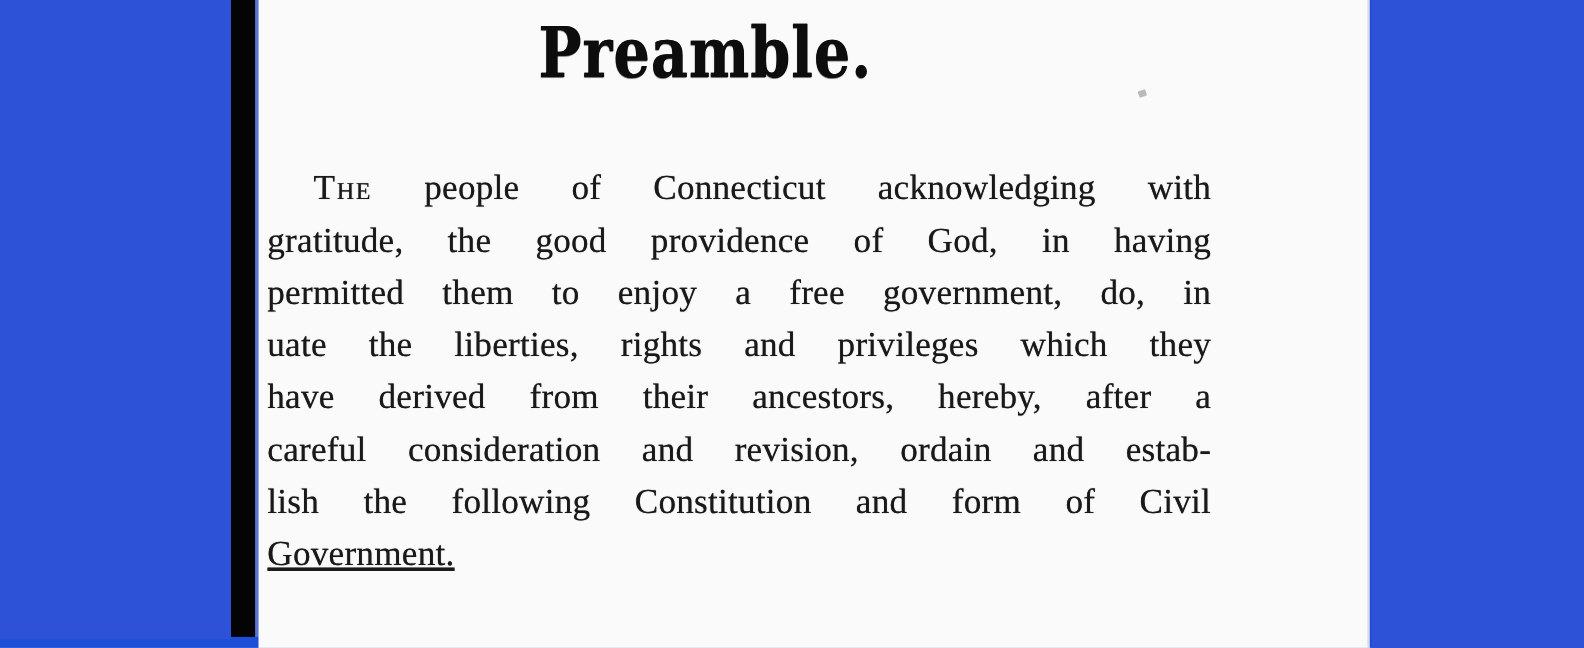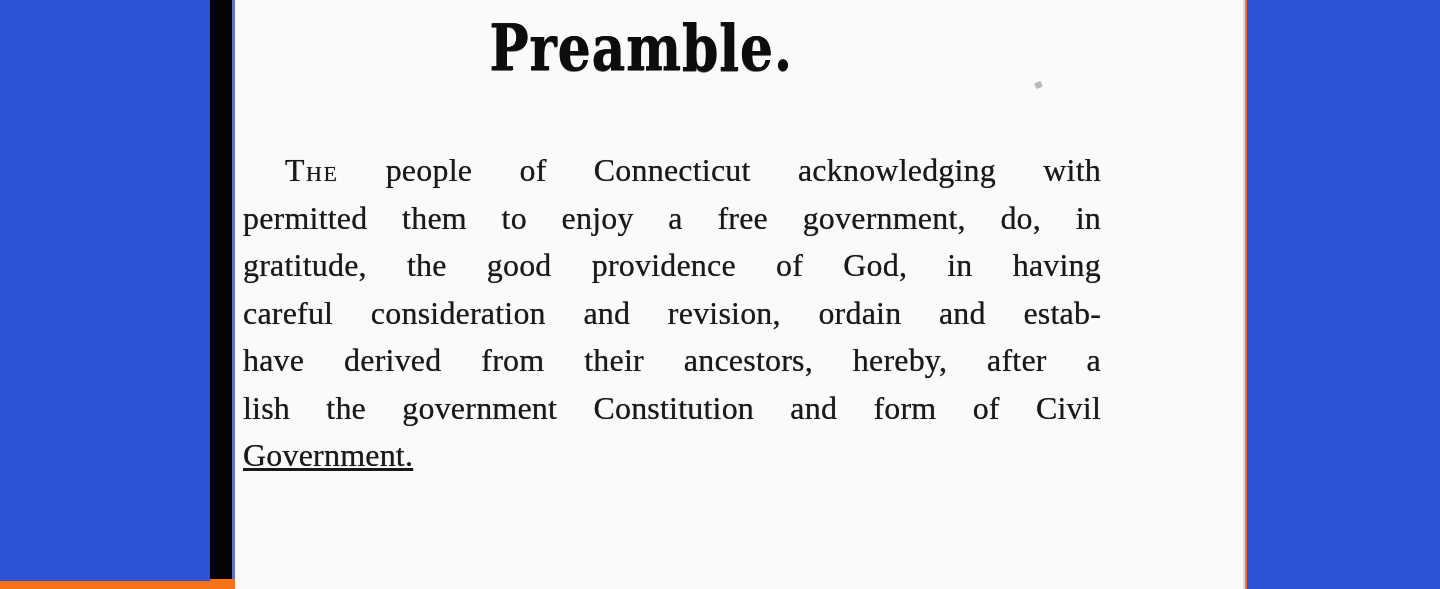--- a/index.html
+++ b/index.html
@@ -2,21 +2,21 @@
 <html><head>
 <meta charset="utf-8">
 <style>
   * { margin: 0; padding: 0; box-sizing: border-box; }
   html, body { background: #ffffff; }
 
   .screen {
     position: relative;
     width: 1440px;
     height: 589px;
-    background: #f97316;
+    background: #1d4ed8;
     overflow: hidden;
     font-family: "Liberation Serif", "DejaVu Serif", serif;
   }
 
   
   .blue-left {
     position: absolute;
     left: 0; top: 0;
     width: 210px; height: 581px;
     background: #2e52d7;
@@ -115,25 +115,26 @@
   <div class="page-seam"></div>
 
   <div class="page">
 
     <h1 class="doc-title">Preamble.</h1>
 
     <div class="speck"></div>
 
     <div class="body-text">
       <div class="line first"><span class="lead-word">The</span> <span>people of Connecticut acknowledging with</span></div>
+      <div class="line">gratitude, the good providence of God, in having</div>
       <div class="line">permitted them to enjoy a free government, do, in</div>
-      <div class="line">gratitude, the good providence of God, in having</div>
+      <div class="line">uate the liberties, rights and privileges which they</div>
+      <div class="line">have derived from their ancestors, hereby, after a</div>
       <div class="line">careful consideration and revision, ordain and estab-</div>
-      <div class="line">have derived from their ancestors, hereby, after a</div>
-      <div class="line">lish the government Constitution and form of Civil</div>
+      <div class="line">lish the following Constitution and form of Civil</div>
       <div class="line last">Government.</div>
     </div>
 
   </div>
 
   <div class="blue-right"></div>
 
 </div>
 
 </body></html>

